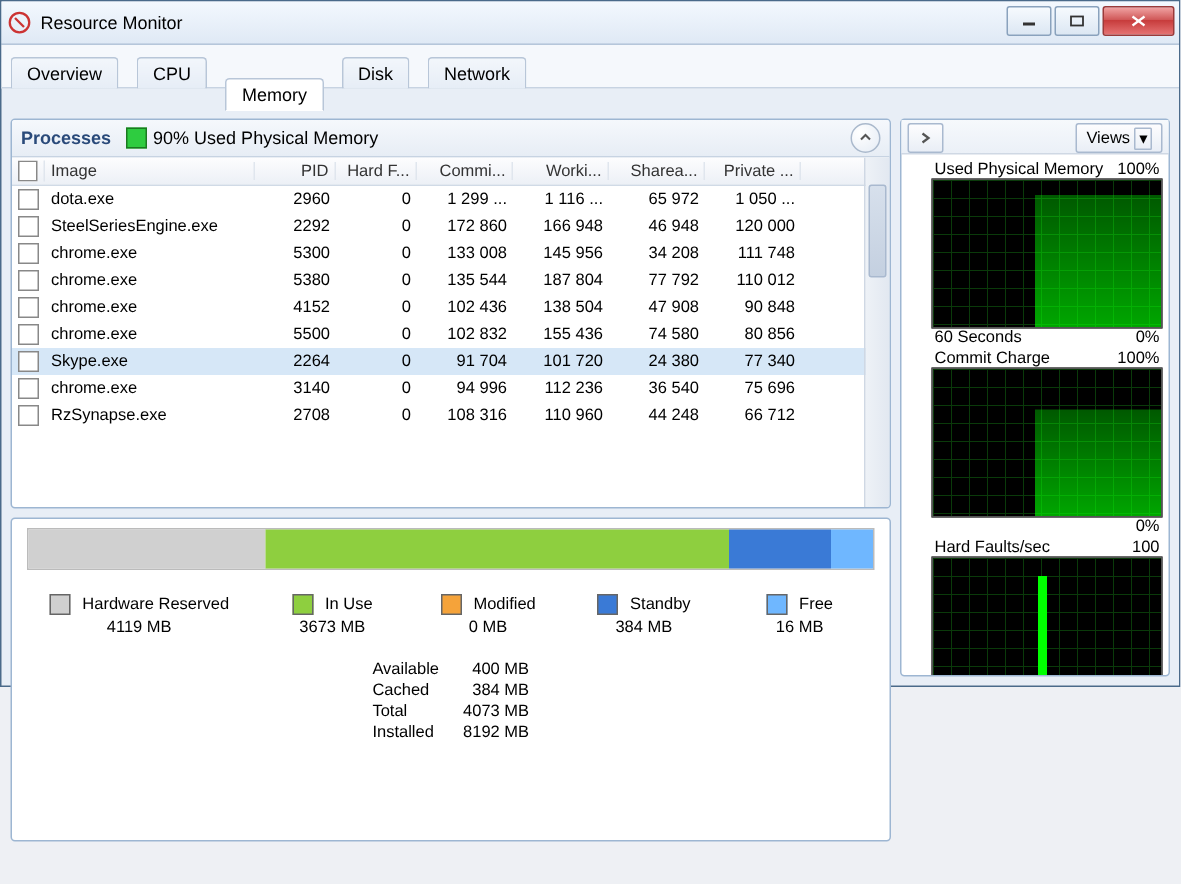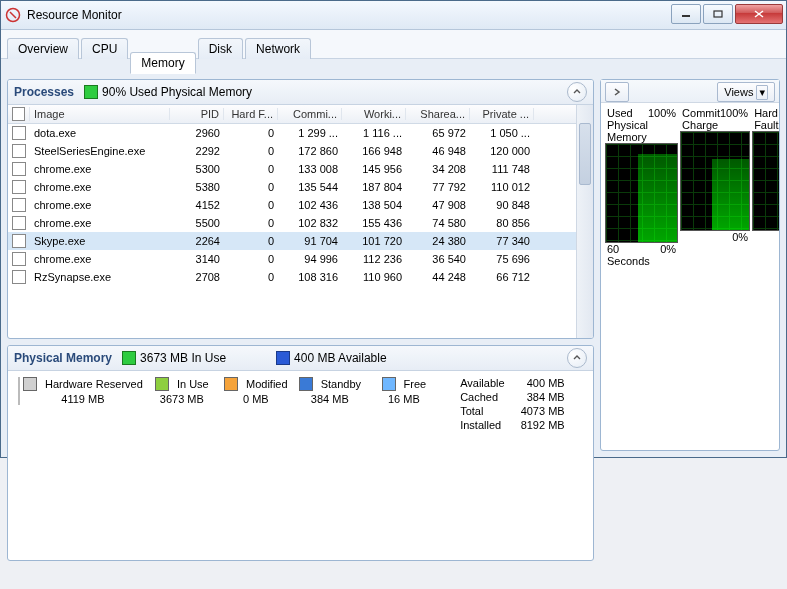--- a/index.html
+++ b/index.html
@@ -62,21 +62,21 @@
   height: 24px; display: flex; align-items: flex-end;
   padding: 4px 6px 0 6px;
   background: #f5f8fc;
   border-bottom: 1px solid #c7d3e2;
 }
 .tab {
   padding: 3px 10px;
   border: 1px solid #b8c6d8;
   border-bottom: none;
   background: linear-gradient(to bottom, #f2f6fb, #e6edf6);
-  margin-right: 2px;
+  margin-right: 12px;
   border-radius: 3px 3px 0 0;
   position: relative;
   top: 1px;
   cursor: default;
 }
 .tab.active {
   background: #fff;
   border-bottom: 1px solid #fff;
   top: 16px;
 }
@@ -151,21 +151,21 @@
   background: linear-gradient(to right,#eef2f7,#e2e8f1);
   border-left:1px solid #cfd8e4;
 }
 .scroll-thumb {
   position:absolute; left:2px; right:2px; top:18px; height:60px;
   background: linear-gradient(to bottom,#d7e0ec,#c4d0e0);
   border:1px solid #a9b9cf; border-radius:2px;
 }
 .checkbox-cell { display:flex; justify-content:center;}
 .chk { width:12px; height:12px; border:1px solid #888; background:#fff;}
-.phys-body { padding:6px 10px; display:flex; flex-direction:row; gap:3px;}
+.phys-body { padding:6px 10px; display:flex; flex-direction:column; gap:16px;}
 .barchart {
   height:26px; display:flex; border:1px solid #bbb;
 }
 .barchart div { height:100%; }
 .legend-row { display:flex; justify-content:space-around; gap:4px;}
 .legend-item { display:flex; flex-direction:column; align-items:center; font-size:11px; gap:2px; min-width:70px;}
 .legend-item .lbl { display:flex; align-items:center; gap:4px;}
 .stats { display:grid; grid-template-columns:auto auto; gap:2px 16px; margin:0 auto; font-size:11px;}
 .stats .k{ text-align:left;} .stats .v{text-align:right;}
 .right-header {
@@ -173,21 +173,21 @@
   border-bottom:1px solid #cfd8e4; gap:4px;
   background:linear-gradient(to bottom,#f6f9fc,#ebf0f7);
 }
 .playbtn, .viewsbtn {
   border:1px solid #a9b9cf; border-radius:2px;
   background:linear-gradient(to bottom,#fdfdfe,#e9eef6);
   height:18px; display:flex; align-items:center; justify-content:center;
   padding:0 6px; font-size:11px;
 }
 .playbtn{ width:22px; padding:0;}
-.graphs { flex:1; overflow:hidden; padding:4px; display:flex; flex-direction:row; gap:2px;}
+.graphs { flex:1; overflow:hidden; padding:4px; display:flex; flex-direction:column; gap:2px;margin-left:16px;}
 .graph-block{}
 .graph-top { display:flex; justify-content:space-between; font-size:11px; padding:0 2px;}
 .graph-canvas {
   height:98px; background:#000; border:1px solid #555; position:relative; overflow:hidden;
 }
 .grid-lines::before, .grid-lines::after { content:''; position:absolute; inset:0;}
 .grid-lines::before {
   background-image:
     linear-gradient(to right, #0a3a0a 1px, transparent 1px),
     linear-gradient(to bottom, #0a3a0a 1px, transparent 1px);
@@ -381,30 +381,20 @@
                 <span class="td num">66 712</span>
               </div>
             </div>
           <div class="scroll-stub">
               <div class="scroll-thumb"></div>
             </div>
         </div>
       </div>
 
       <div class="panel memory">
-        <div class="panel-header">
-          <span class="panel-title">Physical Memory</span>
-          <span><span class="legend-sq" style="background:#2ecc40;border-color:#1a7a20"></span><span>3673 MB In Use</span></span>
-          <span style="margin-left:40px"><span class="legend-sq" style="background:#2a5ad6;border-color:#1a3a8a"></span><span>400 MB Available</span></span>
-          <span class="collapse-btn">
-            <svg width="8" height="8">
-                <polyline points="1,5 4,2 7,5" fill="none" stroke="#555" stroke-width="1.4"></polyline>
-              </svg>
-          </span>
-        </div>
         <div class="phys-body">
           <div class="barchart">
             <div id="bar-hw" style="background: rgb(208, 208, 208); width: 28%;"></div>
               <div id="bar-inuse" style="background: rgb(142, 207, 63); width: 55%;"></div>
               <div id="bar-mod" style="background: rgb(245, 163, 58); width: 0%;"></div>
               <div id="bar-standby" style="background: rgb(58, 122, 214); width: 12%;"></div>
               <div id="bar-free" style="background: rgb(111, 183, 255); width: 5%;"></div>
           </div>
           <div class="legend-row">
             <div class="legend-item">

